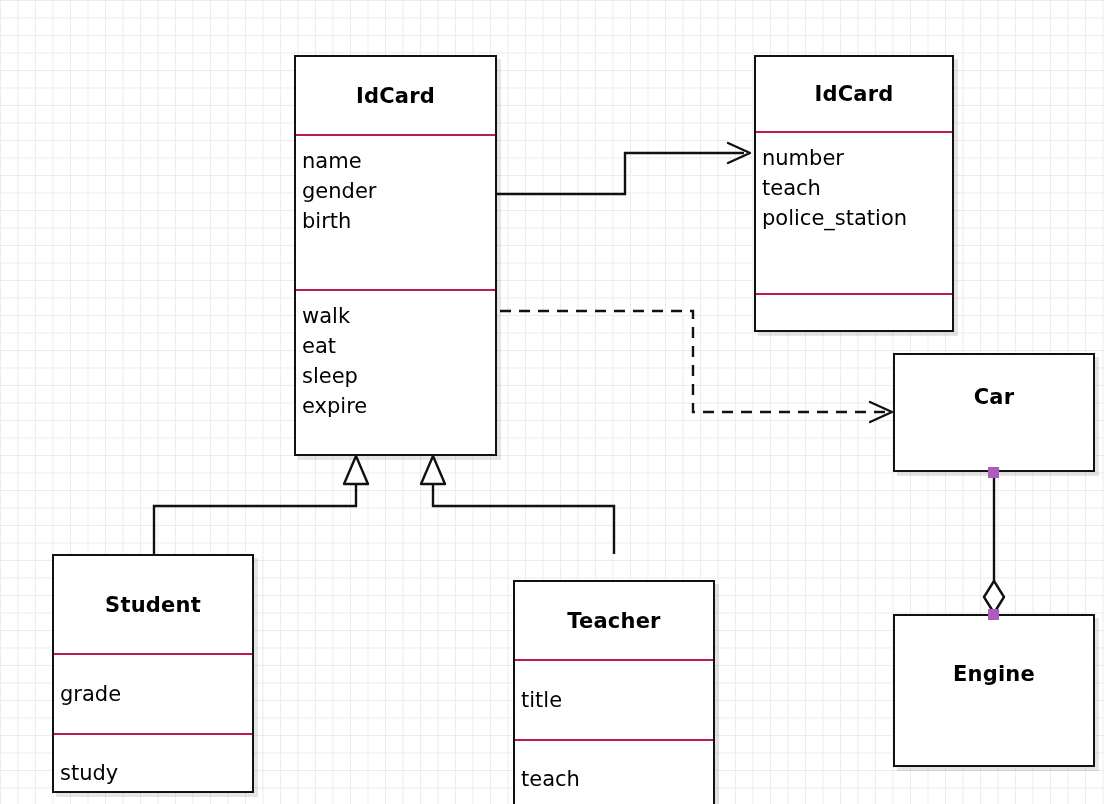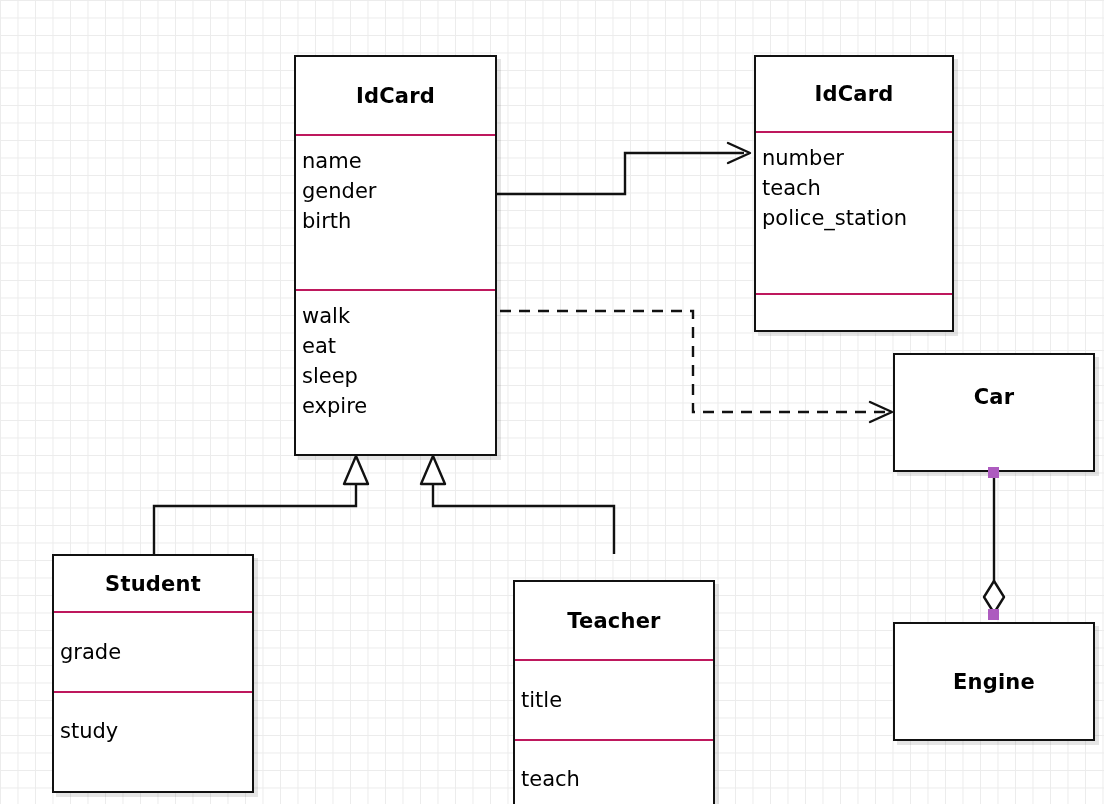--- a/index.html
+++ b/index.html
@@ -129,21 +129,21 @@
     <div class="compartment class-name" style="height:74px;">IdCard</div>
     <div class="compartment divider member-list" style="height:162px;">
       <div class="member">number</div>
       <div class="member">teach</div>
       <div class="member">police_station</div>
     </div>
     <div class="compartment divider member-list" style="height:37px;"></div>
   </div>
 
   <div class="uml-class" id="cls-student" style="left:52px; top:554px; width:202px; height:239px;">
-    <div class="compartment class-name" style="height:55px;">Student</div>
+    <div class="compartment class-name" style="height:97px;">Student</div>
     <div class="compartment divider member-list single" style="height:80px;">
       <div class="member">grade</div>
     </div>
     <div class="compartment divider member-list single" style="height:78px;">
       <div class="member">study</div>
     </div>
   </div>
 
   <div class="uml-class" id="cls-teacher" style="left:513px; top:580px; width:202px; height:276px;">
     <div class="compartment class-name" style="height:77px;">Teacher</div>
@@ -152,17 +152,17 @@
     </div>
     <div class="compartment divider member-list single" style="height:78px;">
       <div class="member">teach</div>
     </div>
   </div>
 
   <div class="uml-class" id="cls-car" style="left:893px; top:353px; width:202px; height:119px;">
     <div class="compartment class-name" style="height:83px;">Car</div>
   </div>
 
-  <div class="uml-class" id="cls-engine" style="left:893px; top:614px; width:202px; height:119px;margin-top:8px;">
+  <div class="uml-class" id="cls-engine" style="left:893px; top:614px; width:202px; height:153px;">
     <div class="compartment class-name" style="height:115px;">Engine</div>
   </div>
 
 </div>
 
 </body></html>

